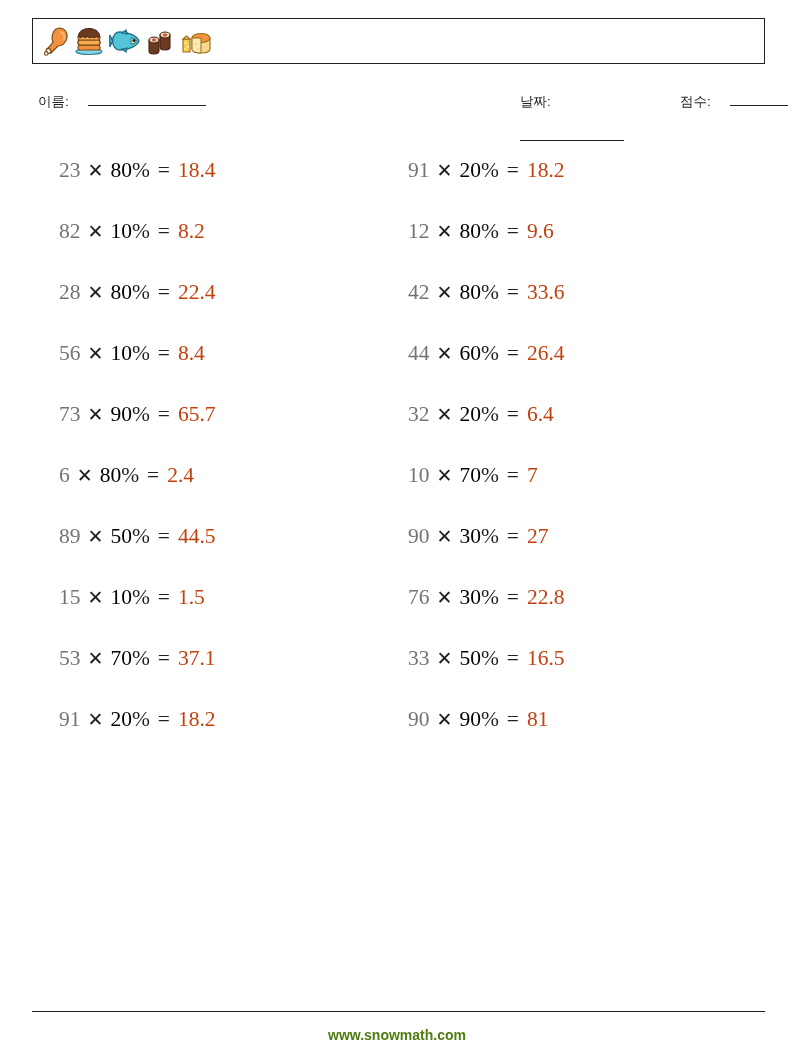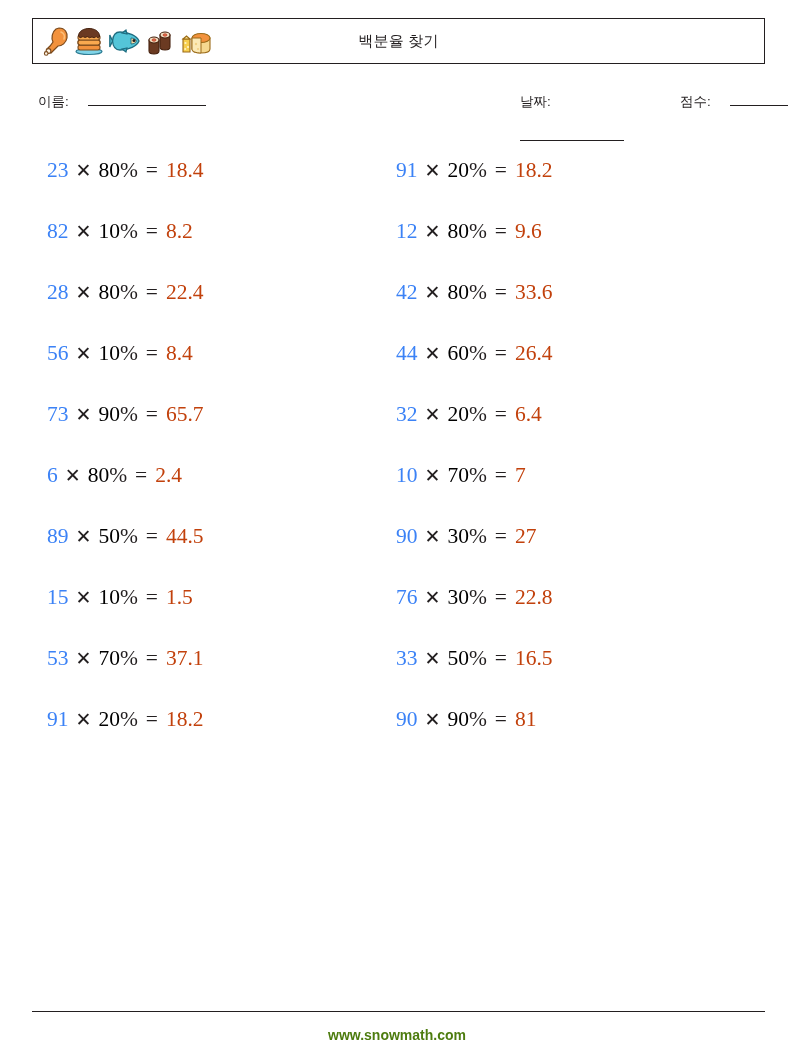--- a/index.html
+++ b/index.html
@@ -97,21 +97,21 @@
 
   .problem-row {
     height: 61px;
     display: flex;
     align-items: center;
     white-space: nowrap;
     font-size: 21.5px;
     line-height: 1;
     color: #231f20;
   }
-  .op-num      { color: #3b82f6; }
+  .op-num      { color: #737373; margin-left: 12px; }
   .op-times    { margin: 0 7px; font-size: 19px; color: #231f20; }
   .op-percent  { color: #000000; }
   .op-pctsign  { color: #231f20; }
   .op-equals   { margin: 0 8px; color: #231f20; }
   .op-answer   { color: #c2410c; }
 
   
   .footer-rule {
     position: absolute;
     left: 32px;
@@ -181,21 +181,20 @@
       <circle cx="4.2" cy="23" r="1" fill="#fdf3c8"></circle>
       <path d="M11 12 L11 23 C11 25.5 15 27 20 27 C25 27 29 25.5 29 23 L29 12 Z" fill="#f6d98f" stroke="#9b6b18" stroke-width="1.1"></path>
       <ellipse cx="20" cy="12" rx="9" ry="4.5" fill="#f2923d" stroke="#9b6b18" stroke-width="1.1"></ellipse>
       <path d="M11 12 L20 12 L20 27 C15 27 11 25.5 11 23 Z" fill="#fbe9b6" stroke="#9b6b18" stroke-width="1"></path>
       <circle cx="15" cy="18" r="1.2" fill="#f0cf85"></circle>
       <circle cx="17" cy="23" r="1.1" fill="#f0cf85"></circle>
     </svg>
 
   </div>
 
-  <div class="worksheet-title">백분율 찾기</div>
 </div>
 
 <div class="info-row">
 
   <div class="info-field field-name">
     <span>이름:</span>
     <span class="blank-line blank-name"></span>
   </div>
 
   <div class="info-field field-date">

